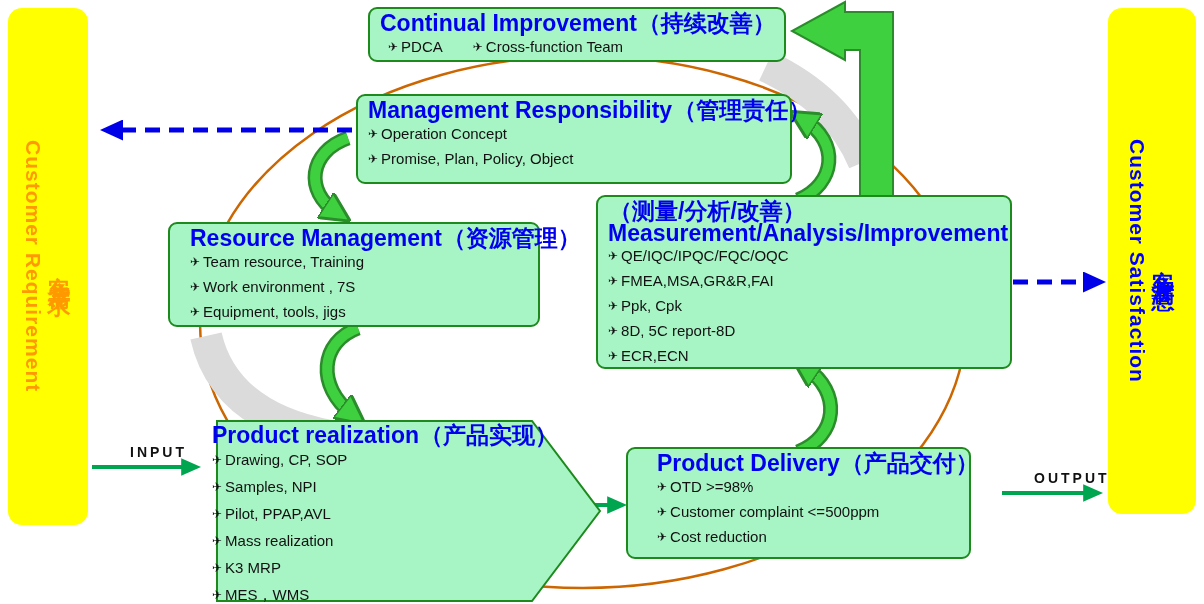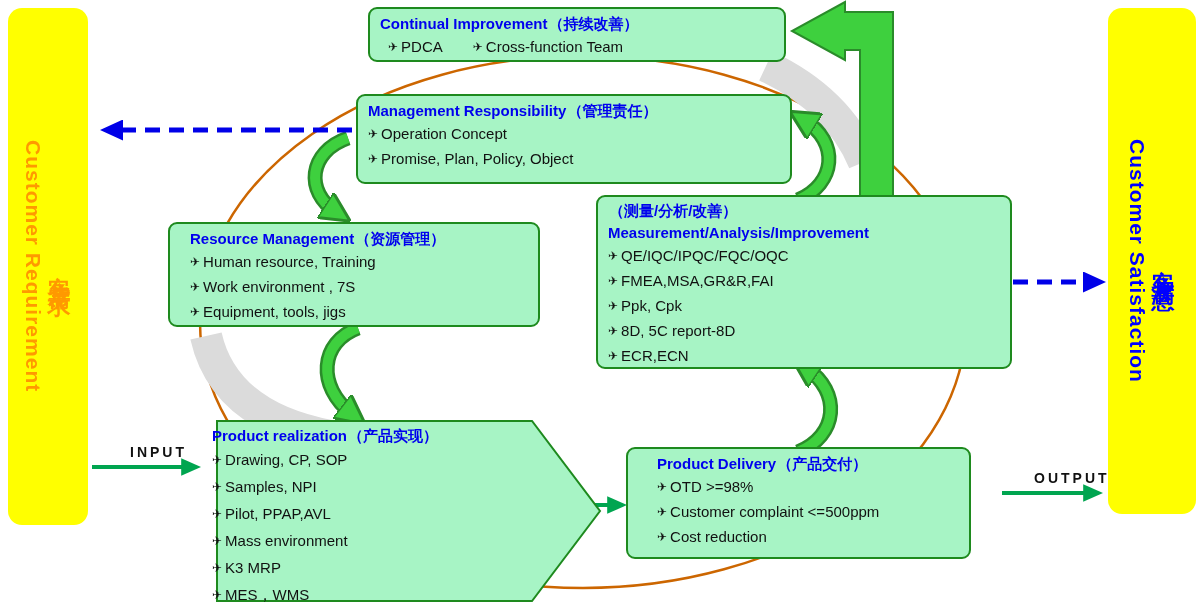--- a/index.html
+++ b/index.html
@@ -1,21 +1,21 @@
 <!DOCTYPE html>
 <html><head>
 <meta charset="utf-8">
 <style>
   html,body{margin:0;padding:0;background:#ffffff;font-family:"Liberation Sans",sans-serif;}
   #stage{position:relative;width:1204px;height:604px;background:#ffffff;overflow:hidden;}
   #underlay{position:absolute;left:0;top:0;z-index:1;}
 
   .box{position:absolute;z-index:2;box-sizing:border-box;background:#A7F4C5;border:2px solid #1E8A1E;
        border-radius:9px;padding:3px 10px 4px 10px;}
-  .title{font-size:15px;font-weight:bold;color:#0000EE;line-height:23px;white-space:nowrap;}
+  .title{font-size:23px;font-weight:bold;color:#0000EE;line-height:23px;white-space:nowrap;}
   .title .zh{margin-left:1px;}
   .item{display:flex;align-items:baseline;font-size:15px;color:#111111;line-height:24px;white-space:nowrap;}
   .b{font-size:12px;color:#111111;margin-right:3px;transform:translateY(-1px);}
   .items-col{display:flex;flex-direction:column;}
   .items-row{display:flex;flex-direction:row;gap:30px;padding-left:8px;}
   .tline{display:block;}
 
   .pent{position:absolute;z-index:2;padding-left:16px;}
   .pent-content{position:absolute;left:0;top:0;right:70px;bottom:0;padding:4px 6px 4px 12px;}
   .pent-content .item{line-height:25px;}
@@ -122,21 +122,21 @@
     </div>
   </div>
 
   <div class="box" style="left:168px;top:222px;width:372px;height:105px;padding-left:20px;">
     <div class="title">
       <span>Resource Management</span><span class="zh">（资源管理）</span>
     </div>
     <div class="items-col">
       <span class="item">
         <span class="b">✈</span>
-        <span>Human resource, Training</span>
+        <span>Team resource, Training</span>
       </span>
       <span class="item">
         <span class="b">✈</span>
         <span>Work environment , 7S</span>
       </span>
       <span class="item">
         <span class="b">✈</span>
         <span>Equipment, tools, jigs</span>
       </span>
     </div>
@@ -187,21 +187,21 @@
         <span class="item">
           <span class="b">✈</span>
           <span>Samples, NPI</span>
         </span>
         <span class="item">
           <span class="b">✈</span>
           <span>Pilot, PPAP,AVL</span>
         </span>
         <span class="item">
           <span class="b">✈</span>
-          <span>Mass environment</span>
+          <span>Mass realization</span>
         </span>
         <span class="item">
           <span class="b">✈</span>
           <span>K3 MRP</span>
         </span>
         <span class="item">
           <span class="b">✈</span>
           <span>MES，WMS</span>
         </span>
       </div>

